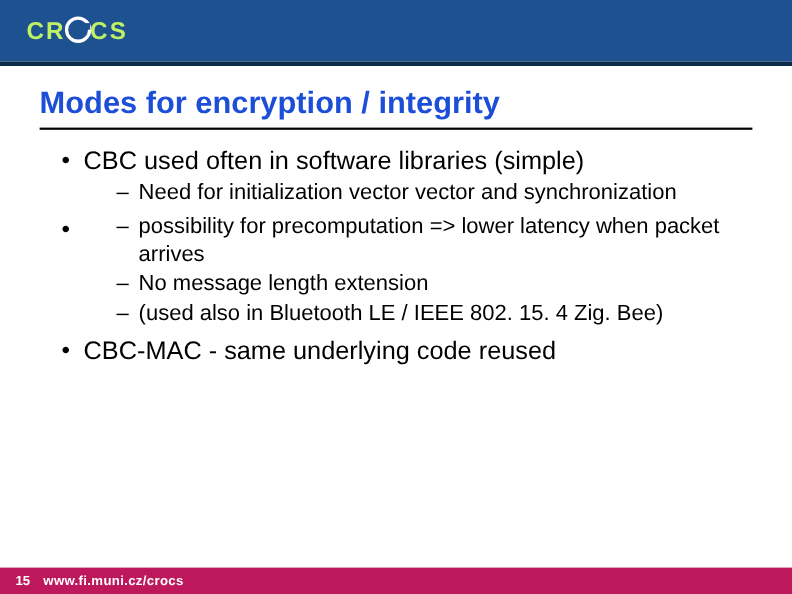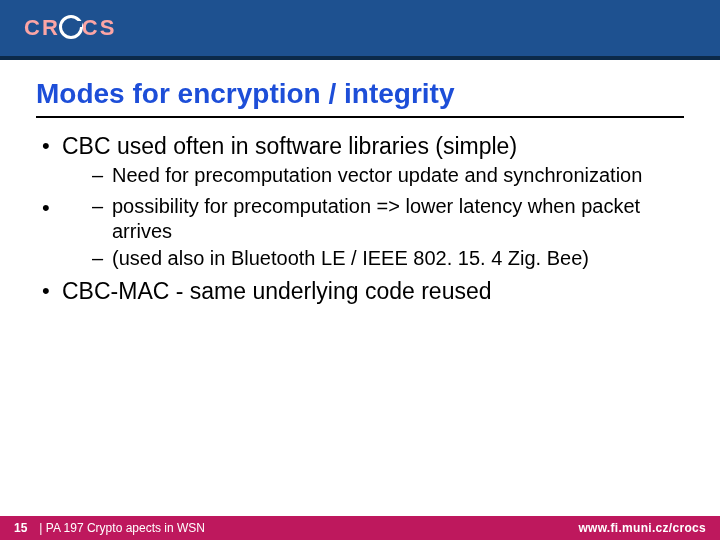--- a/index.html
+++ b/index.html
@@ -20,21 +20,21 @@
   }
   .header-bar {
     background: #1e5190;
     height: 56px;
     display: flex;
     align-items: center;
     padding-left: 24px;
     flex: 0 0 auto;
   }
   .logo {
-    color: #fca5a5;
+    color: #bef264;
     font-size: 22px;
     font-weight: bold;
     letter-spacing: 2px;
     display: flex;
     align-items: center;
   }
   .logo-circle {
     display: inline-block;
     width: 18px;
     height: 18px;
@@ -69,21 +69,21 @@
     margin: 0 0 6px 0;
   }
   .title-rule {
     border: none;
     border-top: 2px solid #000;
     margin: 0 0 14px 0;
   }
   ul.bullets {
     list-style: none;
     padding: 0;
-    margin: 0;
+    margin: 14px;
   }
   ul.bullets > li {
     font-size: 23px;
     color: #000;
     margin: 6px 0 4px 0;
     padding-left: 26px;
     position: relative;
     line-height: 1.25;
   }
   ul.bullets > li::before {
@@ -149,34 +149,34 @@
   <div class="header-underline"></div>
 
   <div class="content">
     <h1 class="title">Modes for encryption / integrity</h1>
     <hr class="title-rule">
 
     <ul class="bullets">
       <li>
         <span>CBC used often in software libraries (simple)</span>
         <ul class="sub">
-          <li>Need for precomputation vector update and synchronization</li>
+          <li>Need for initialization vector vector and synchronization</li>
         </ul>
       </li>
       <li>
         <ul class="sub">
           <li>possibility for precomputation =&gt; lower latency when packet arrives</li>
+          <li>No message length extension</li>
           <li>(used also in Bluetooth LE / IEEE 802. 15. 4 Zig. Bee)</li>
         </ul>
       </li>
       <li>
         <span>CBC-MAC - same underlying code reused</span>
       </li>
     </ul>
   </div>
 
   <div class="footer">
     <span class="pagenum">15</span>
-    <span class="course">| PA 197 Crypto apects in WSN</span>
     <span class="url">www.fi.muni.cz/crocs</span>
   </div>
 
 </div>
 
 </body></html>

